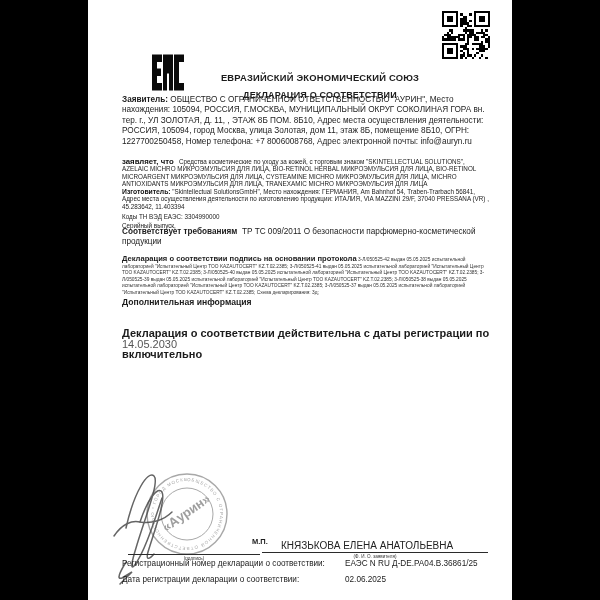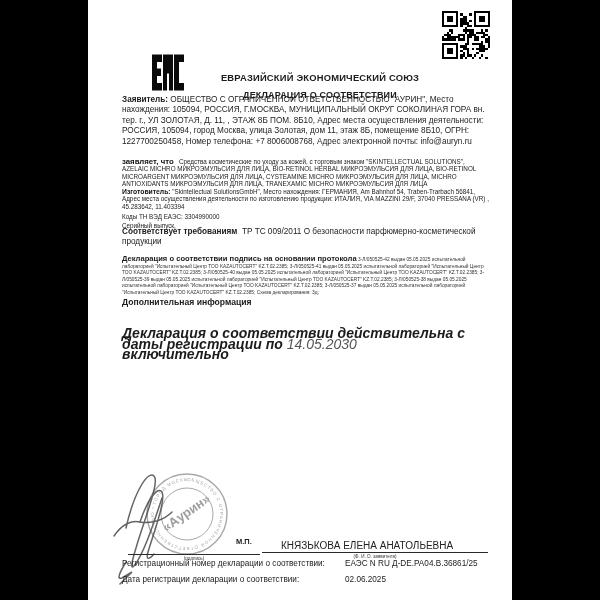--- a/index.html
+++ b/index.html
@@ -223,21 +223,21 @@
       <span class="lead">Декларация о соответствии подпись на основании протокола</span>
       <span>3-Л/050525-42 выдан 05.05.2025  испытательной лабораторией "Испытательный Центр ТОО KAZAUTOCERT" KZ.T.02.2385;  3-Л/050525-41 выдан 05.05.2025  испытательной лабораторией "Испытательный Центр ТОО KAZAUTOCERT" KZ.T.02.2385;  3-Л/050525-40 выдан 05.05.2025  испытательной лабораторией "Испытательный Центр ТОО KAZAUTOCERT" KZ.T.02.2385;  3-Л/050525-39 выдан 05.05.2025  испытательной лабораторией "Испытательный Центр ТОО KAZAUTOCERT" KZ.T.02.2385;  3-Л/050525-38 выдан 05.05.2025  испытательной лабораторией "Испытательный Центр ТОО KAZAUTOCERT" KZ.T.02.2385;  3-Л/050525-37 выдан 05.05.2025  испытательной лабораторией "Испытательный Центр ТОО KAZAUTOCERT" KZ.T.02.2385;  Схема декларирования: 3д;</span>
     </p>
   </div>
 
   <div class="abs content" style="top:297px;">
     <p class="para b" style="font-size:8.6px;">Дополнительная информация</p>
   </div>
 
   <div class="abs content" style="top:328px;">
-    <p class="para b" style="font-size:14px;line-height:10.6px;font-style:italic;">
+    <p class="para b" style="font-size:11px;line-height:10.6px;">
       <span>Декларация о соответствии действительна с даты регистрации по</span>
       <span class="datefaded">14.05.2030</span><br>
       <span>включительно</span>
     </p>
   </div>
 
   <div class="abs" style="left:44px;top:459px;">
     <svg width="110" height="110" viewBox="0 0 110 110" fill="none">
       <circle cx="55" cy="55" r="40" stroke="#a8a8a8" stroke-width="1.4"></circle>
       <circle cx="55" cy="55" r="26" stroke="#a8a8a8" stroke-width="1"></circle>
@@ -256,21 +256,21 @@
       <path d="M30 66 C38 30 52 8 58 14 C64 20 48 58 40 86 C36 99 34 108 38 104 C48 92 58 60 66 36"></path>
       <path d="M44 60 C52 36 62 24 66 30 C70 38 58 70 52 90 C50 97 52 99 58 92"></path>
       <path d="M18 74 C26 62 36 58 44 60 C56 62 68 58 76 50"></path>
       <path d="M30 100 C24 110 20 118 26 116 L36 110 L24 122"></path>
     </svg>
   </div>
 
   <div class="abs rule" style="left:40px;top:554px;width:132px;"></div>
   <div class="abs caption" style="left:40px;top:556px;width:132px;">(подпись)</div>
 
-  <div class="abs mp" style="left:148px;top:537px;">М.П.</div>
+  <div class="abs mp" style="left:164px;top:537px;">М.П.</div>
 
   <div class="abs fio" style="left:180px;top:540px;">КНЯЗЬКОВА ЕЛЕНА АНАТОЛЬЕВНА</div>
   <div class="abs rule" style="left:174px;top:552px;width:226px;"></div>
   <div class="abs caption" style="left:174px;top:554px;width:226px;">(Ф. И. О. заявителя)</div>
 
   <div class="abs content regrow" style="top:559px;">
     <span class="lbl">Регистрационный номер декларации о соответствии:</span>
     <span class="val">ЕАЭС N RU Д-DE.PA04.B.36861/25</span>
   </div>
   <div class="abs content regrow" style="top:575px;">

